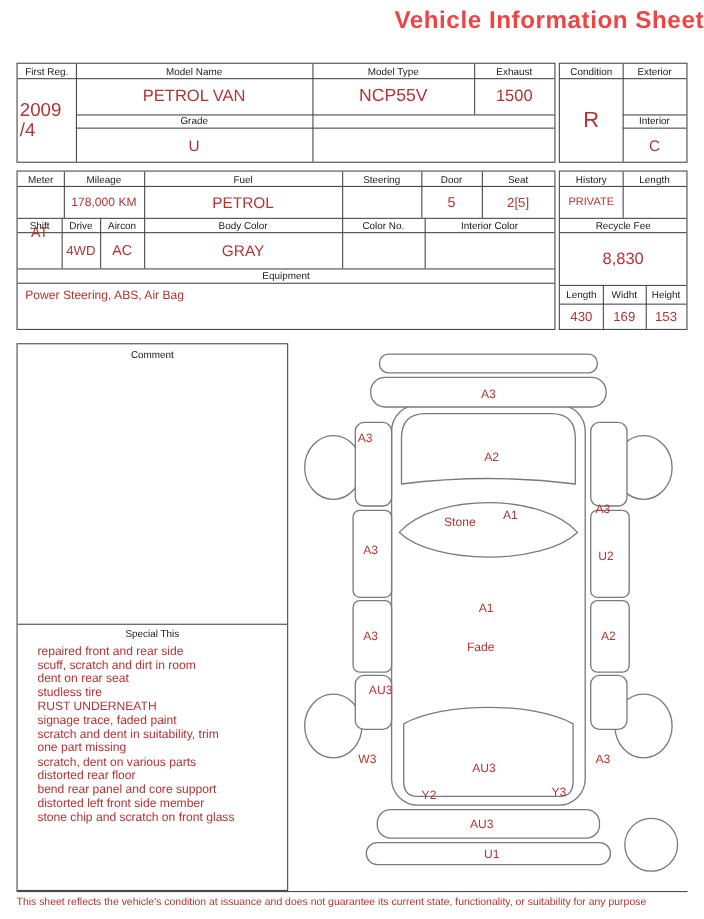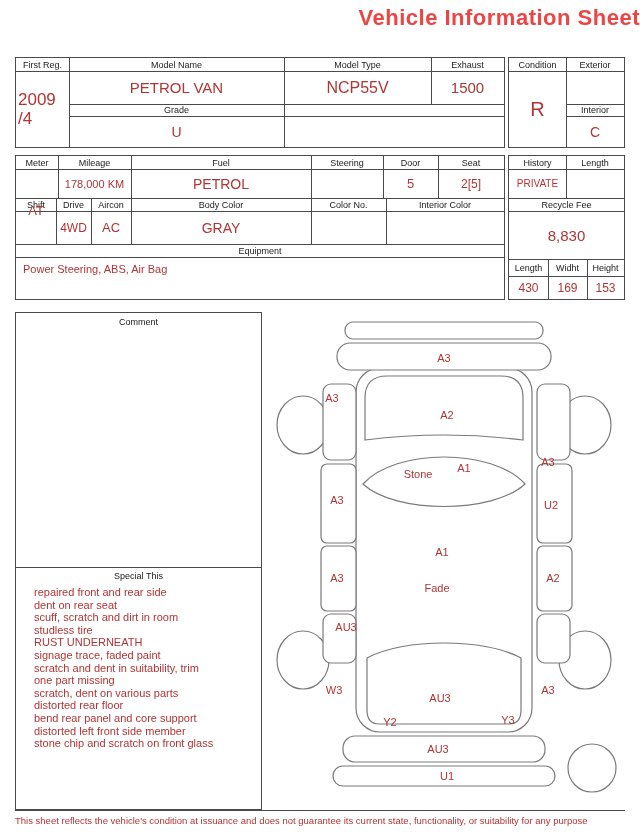--- a/index.html
+++ b/index.html
@@ -139,22 +139,22 @@
     <div class="c v" style="left:39px;top:120px;width:39px;height:23px;font-size:12px">169</div>
     <div class="c v" style="left:78px;top:120px;width:37px;height:23px;font-size:12px">153</div>
   </div>
 
   <div class="box" style="left:15px;top:312px;width:247px;height:498px">
     <div class="c h" style="left:0;top:3px;width:245px;height:12px">Comment</div>
     <div class="hl" style="left:0;top:254px;width:245px"></div>
     <div class="c h" style="left:0;top:257px;width:245px;height:12px">Special This</div>
     <div class="notes" style="position:absolute;left:18px;top:273px;width:233px">
       <div>repaired front and rear side</div>
+      <div>scuff, scratch and dirt in room</div>
       <div>dent on rear seat</div>
-      <div>scuff, scratch and dirt in room</div>
       <div>studless tire</div>
       <div>RUST UNDERNEATH</div>
       <div>signage trace, faded paint</div>
       <div>scratch and dent in suitability, trim</div>
       <div>one part missing</div>
       <div>scratch, dent on various parts</div>
       <div>distorted rear floor</div>
       <div>bend rear panel and core support</div>
       <div>distorted left front side member</div>
       <div>stone chip and scratch on front glass</div>

